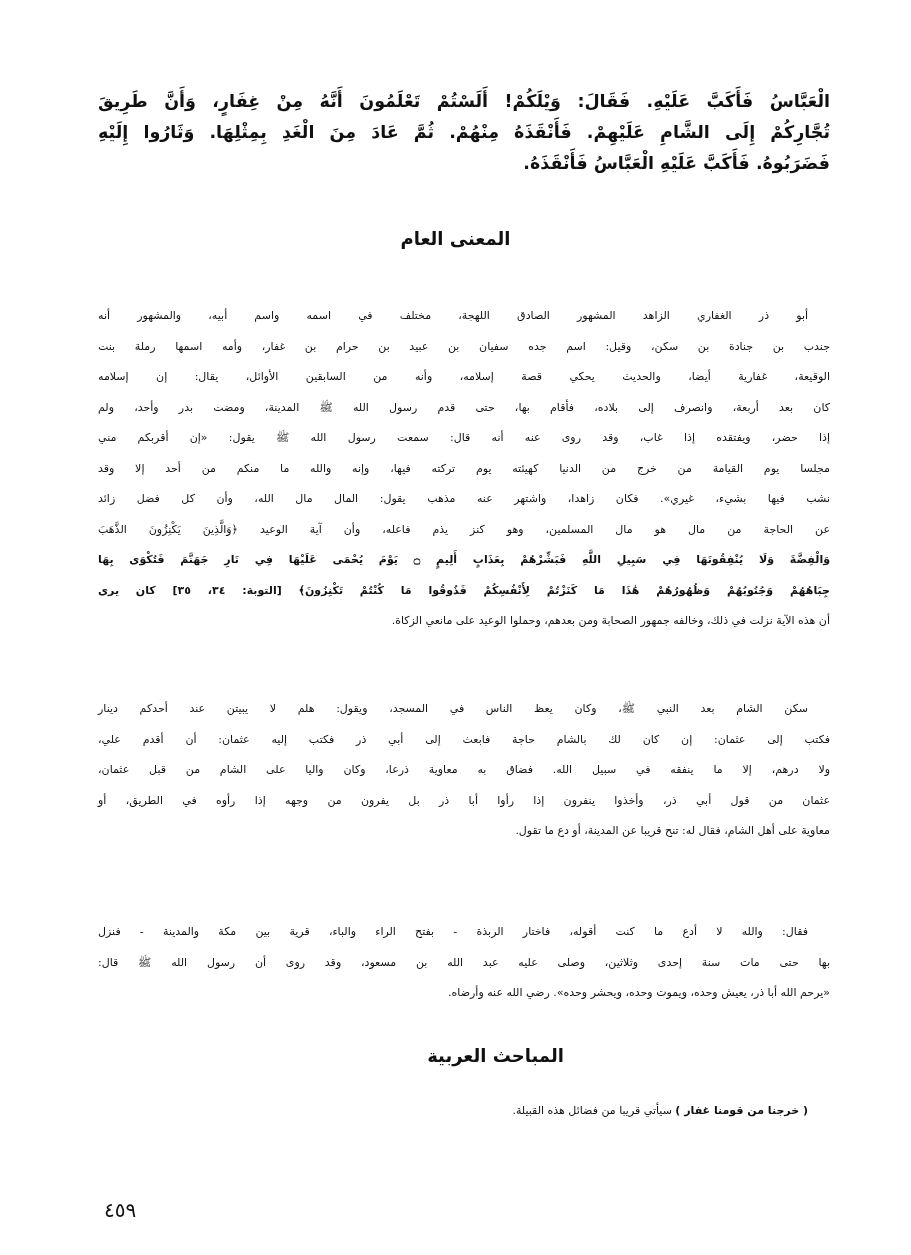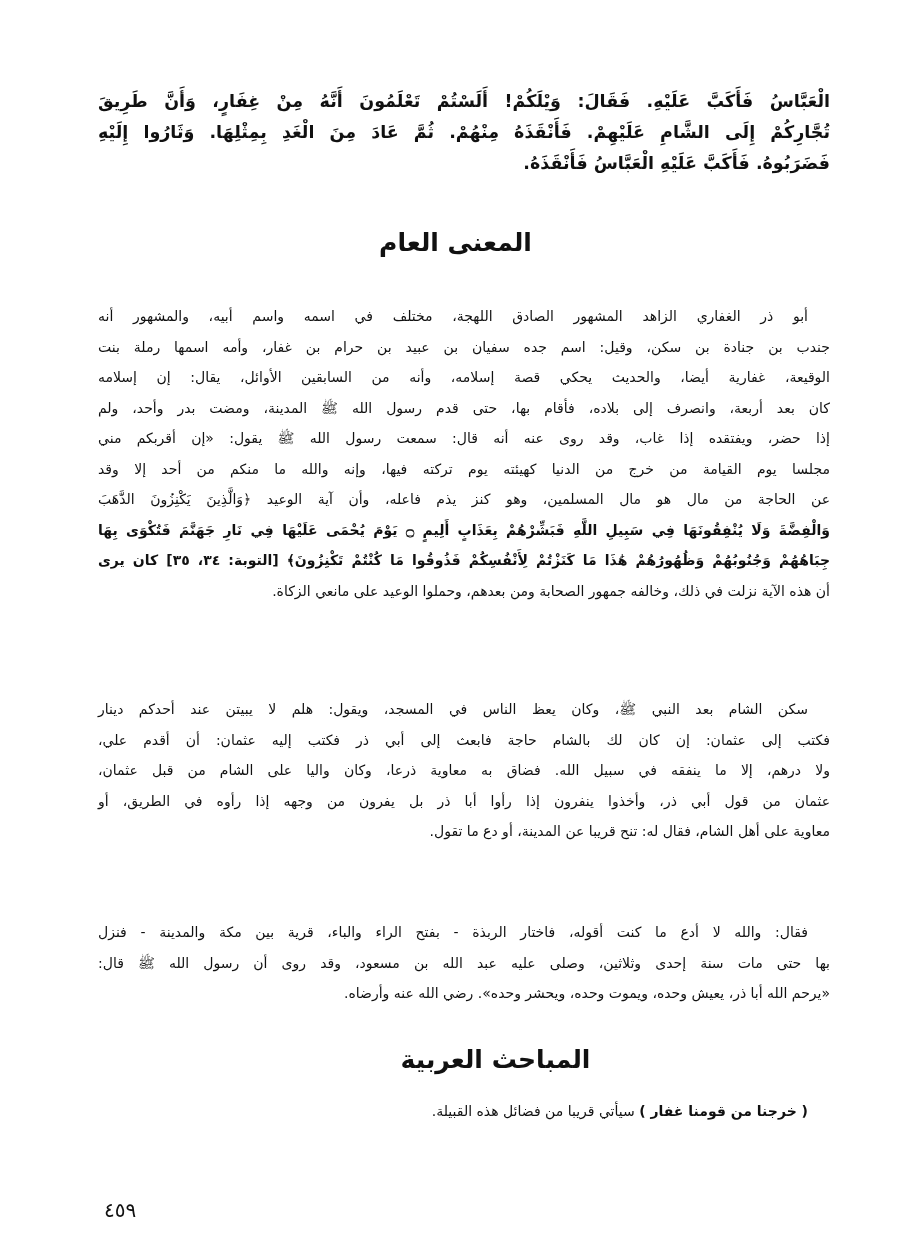--- a/index.html
+++ b/index.html
@@ -22,21 +22,21 @@
       direction: rtl;
     }
     .block {
       position: absolute;
       left: 98px;
       width: 732px;
       text-align: justify;
       text-align-last: right;
     }
     .para {
-      font-size: 14px;
+      font-size: 11px;
       line-height: 30.5px;
       margin: 0;
     }
     .para .line {
       display: block;
       text-align: justify;
       text-align-last: justify;
       white-space: nowrap;
     }
     .para .line.last {
@@ -48,21 +48,21 @@
     .poem {
       font-size: 17.5px;
       line-height: 31px;
       font-weight: bold;
     }
     .heading {
       position: absolute;
       left: 0;
       width: 911px;
       text-align: center;
-      font-size: 25px;
+      font-size: 18px;
       font-weight: bold;
       margin: 0;
     }
     .verse {
       font-weight: bold;
     }
     .note-bold {
       font-weight: bold;
     }
     .page-number {
@@ -88,20 +88,21 @@
 
   <h2 class="heading" style="top:228px;">المعنى العام</h2>
 
   <div class="block para" style="top:301px;">
     <span class="line first-indent">أبو ذر الغفاري الزاهد المشهور الصادق اللهجة، مختلف في اسمه واسم أبيه، والمشهور أنه</span>
     <span class="line">جندب بن جنادة بن سكن، وقيل: اسم جده سفيان بن عبيد بن حرام بن غفار، وأمه اسمها رملة بنت</span>
     <span class="line">الوقيعة، غفارية أيضا، والحديث يحكي قصة إسلامه، وأنه من السابقين الأوائل، يقال: إن إسلامه</span>
     <span class="line">كان بعد أربعة، وانصرف إلى بلاده، فأقام بها، حتى قدم رسول الله ﷺ المدينة، ومضت بدر وأحد، ولم</span>
     <span class="line">إذا حضر، ويفتقده إذا غاب، وقد روى عنه أنه قال: سمعت رسول الله ﷺ يقول: «إن أقربكم مني</span>
     <span class="line">مجلسا يوم القيامة من خرج من الدنيا كهيئته يوم تركته فيها، وإنه والله ما منكم من أحد إلا وقد</span>
+    <span class="line">نشب فيها بشيء، غيري». فكان زاهدا، واشتهر عنه مذهب يقول: المال مال الله، وأن كل فضل زائد</span>
     <span class="line">عن الحاجة من مال هو مال المسلمين، وهو كنز يذم فاعله، وأن آية الوعيد ﴿وَالَّذِينَ يَكْنِزُونَ الذَّهَبَ</span>
     <span class="line verse">وَالْفِضَّةَ وَلَا يُنْفِقُونَهَا فِي سَبِيلِ اللَّهِ فَبَشِّرْهُمْ بِعَذَابٍ أَلِيمٍ ۝ يَوْمَ يُحْمَى عَلَيْهَا فِي نَارِ جَهَنَّمَ فَتُكْوَى بِهَا</span>
     <span class="line verse">جِبَاهُهُمْ وَجُنُوبُهُمْ وَظُهُورُهُمْ هَٰذَا مَا كَنَزْتُمْ لِأَنْفُسِكُمْ فَذُوقُوا مَا كُنْتُمْ تَكْنِزُونَ﴾ [التوبة: ٣٤، ٣٥] كان يرى</span>
     <span class="line last">أن هذه الآية نزلت في ذلك، وخالفه جمهور الصحابة ومن بعدهم، وحملوا الوعيد على مانعي الزكاة.</span>
   </div>
 
   <div class="block para" style="top:694px;">
     <span class="line first-indent">سكن الشام بعد النبي ﷺ، وكان يعظ الناس في المسجد، ويقول: هلم لا يبيتن عند أحدكم دينار</span>
     <span class="line">فكتب إلى عثمان: إن كان لك بالشام حاجة فابعث إلى أبي ذر فكتب إليه عثمان: أن أقدم علي،</span>
     <span class="line">ولا درهم، إلا ما ينفقه في سبيل الله. فضاق به معاوية ذرعا، وكان واليا على الشام من قبل عثمان،</span>

